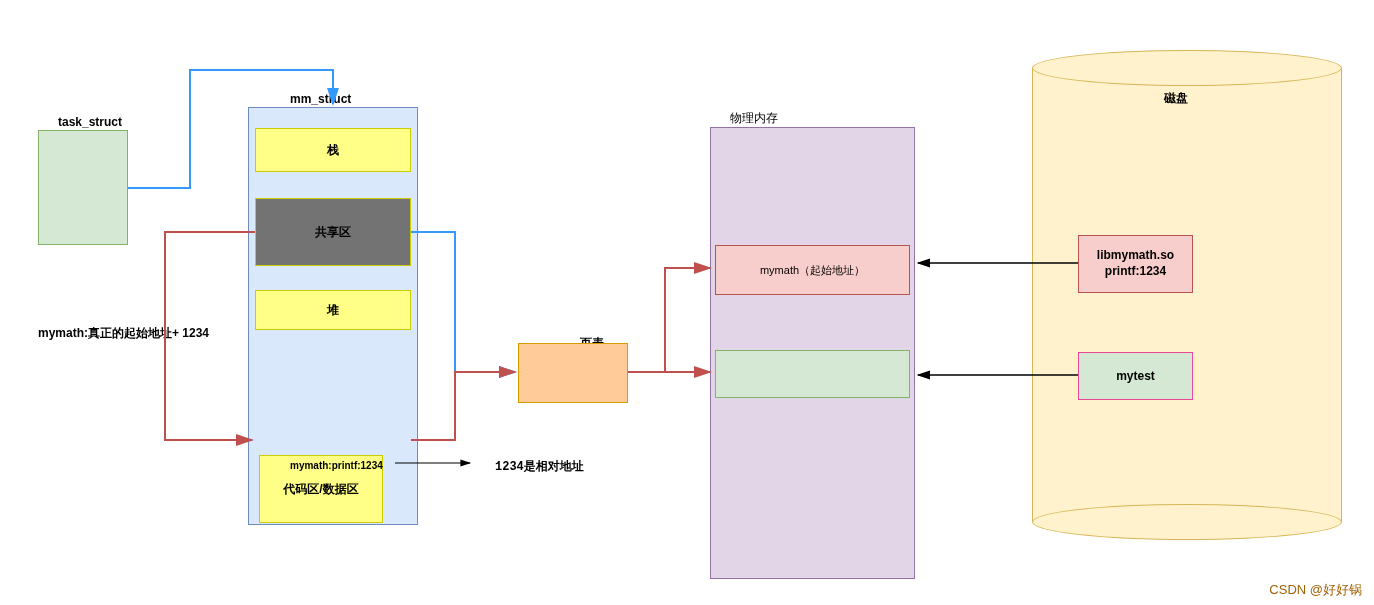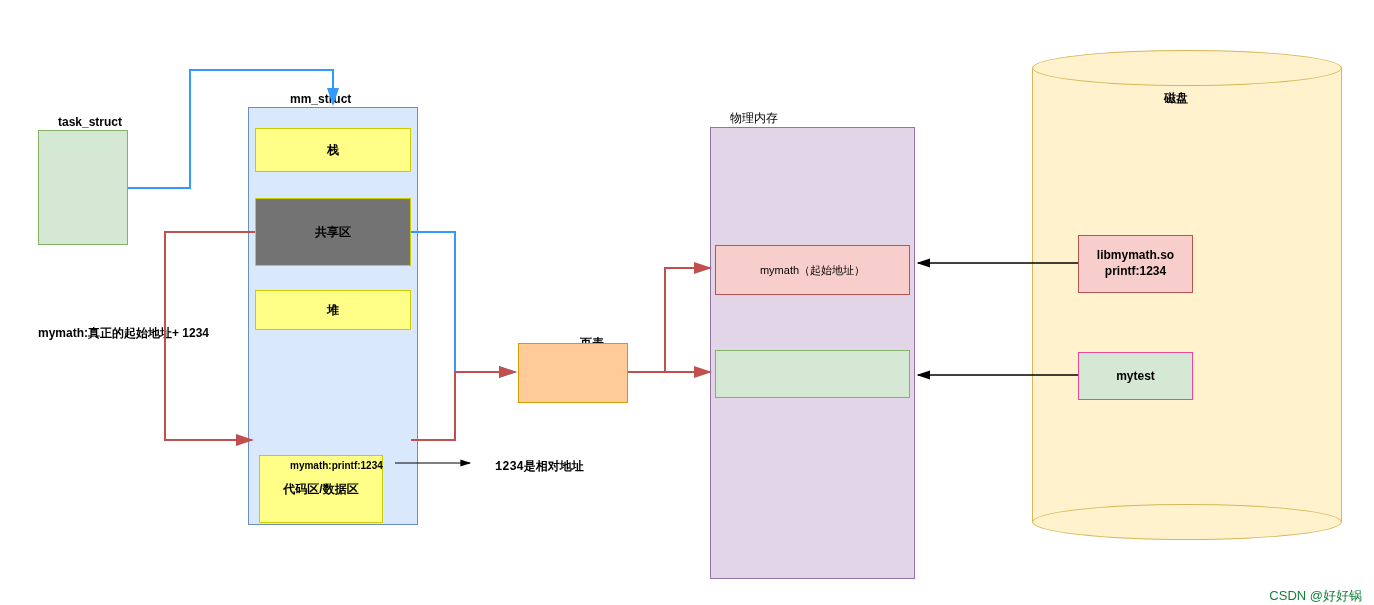--- a/index.html
+++ b/index.html
@@ -9,21 +9,21 @@
     height: 605px;
     position: relative;
     font-family: Arial, "Microsoft YaHei", sans-serif;
     font-size: 12px;
     background: #fff;
     overflow: hidden;
   }
   .box { position: absolute; display:flex; align-items:center; justify-content:center; text-align:center; }
   .label { position: absolute; font-weight: bold; margin-left: 20px; }
   svg { position:absolute; top:0; left:0; width:1374px; height:605px; pointer-events:none; }
-  .watermark { position:absolute; right:12px; bottom:0; color:#15803d; font-size:13px; }
+  .watermark { position:absolute; right:12px; bottom:6px; color:#a16207; font-size:13px; }
 </style>
 </head>
 <body>
 
 <div class="label" style="left:38px; top:115px;">task_struct</div>
 
 <div class="box" style="left:38px; top:130px; width:90px; height:115px; background:#d5e8d4; border:1px solid #82b366;"></div>
 
 <div class="label" style="left:270px; top:92px;">mm_struct</div>
 

